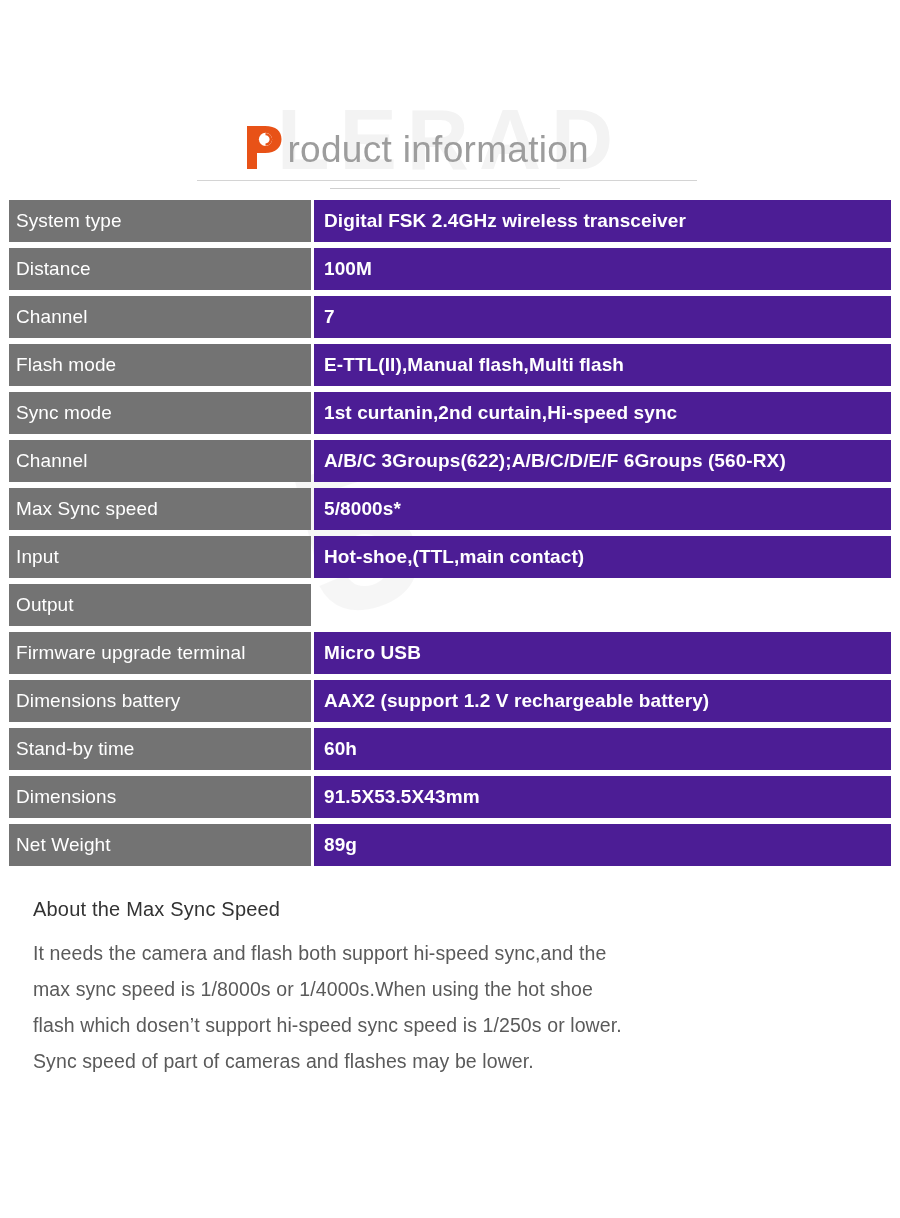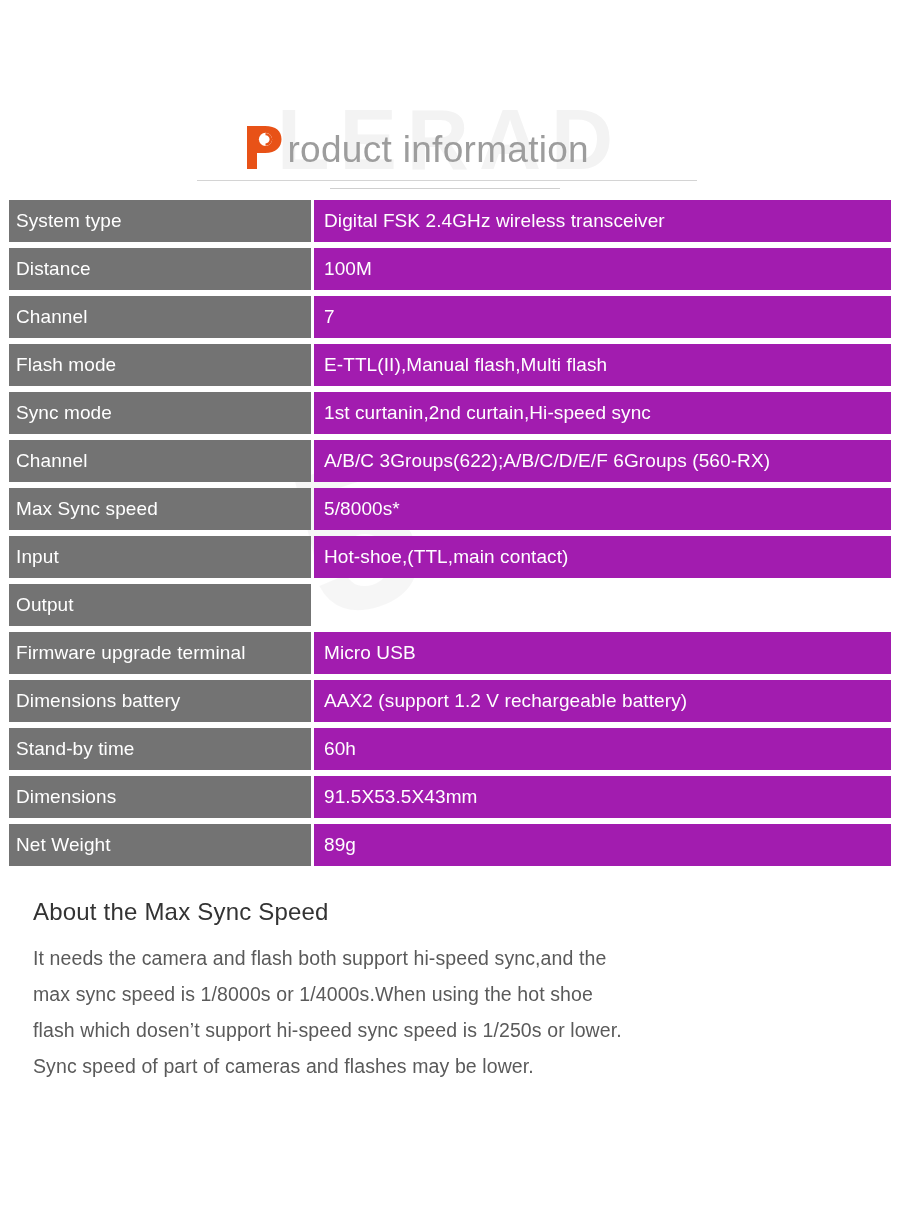--- a/index.html
+++ b/index.html
@@ -110,40 +110,41 @@
     font-size: 19px;
     display: flex;
     align-items: center;
     padding-left: 7px;
     box-sizing: border-box;
     letter-spacing: 0.1px;
   }
   .spec-value {
     flex: 1 1 auto;
     margin-left: 3px;
-    background: #a21caf;
+    background: #4c1d95;
     color: #ffffff;
     font-size: 19px;
     display: flex;
     align-items: center;
     padding-left: 10px;
     box-sizing: border-box;
     letter-spacing: 0.1px;
     position: relative;
     overflow: hidden;
+    font-weight: bold;
   }
   .spec-value span { position: relative; z-index: 2; }
 
   
   .note {
     margin: 32px 0 0 33px;
     width: 800px;
   }
   .note-heading {
-    font-size: 24px;
+    font-size: 20px;
     color: #333333;
     margin-bottom: 14px;
     letter-spacing: 0.2px;
   }
   .note-line {
     font-size: 19.5px;
     color: #5a5a5a;
     line-height: 36px;
     letter-spacing: 0.1px;
   }

